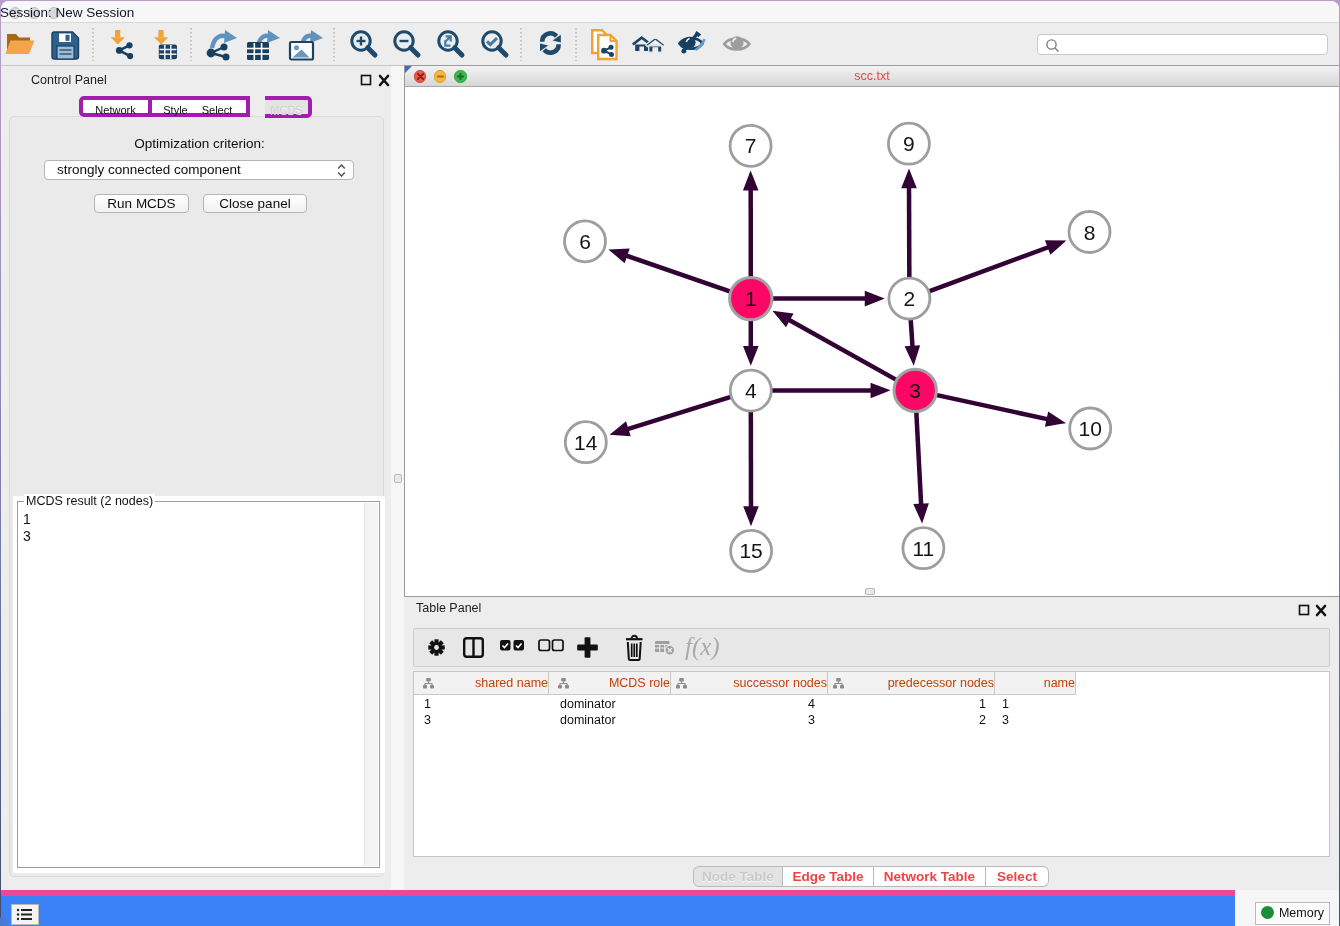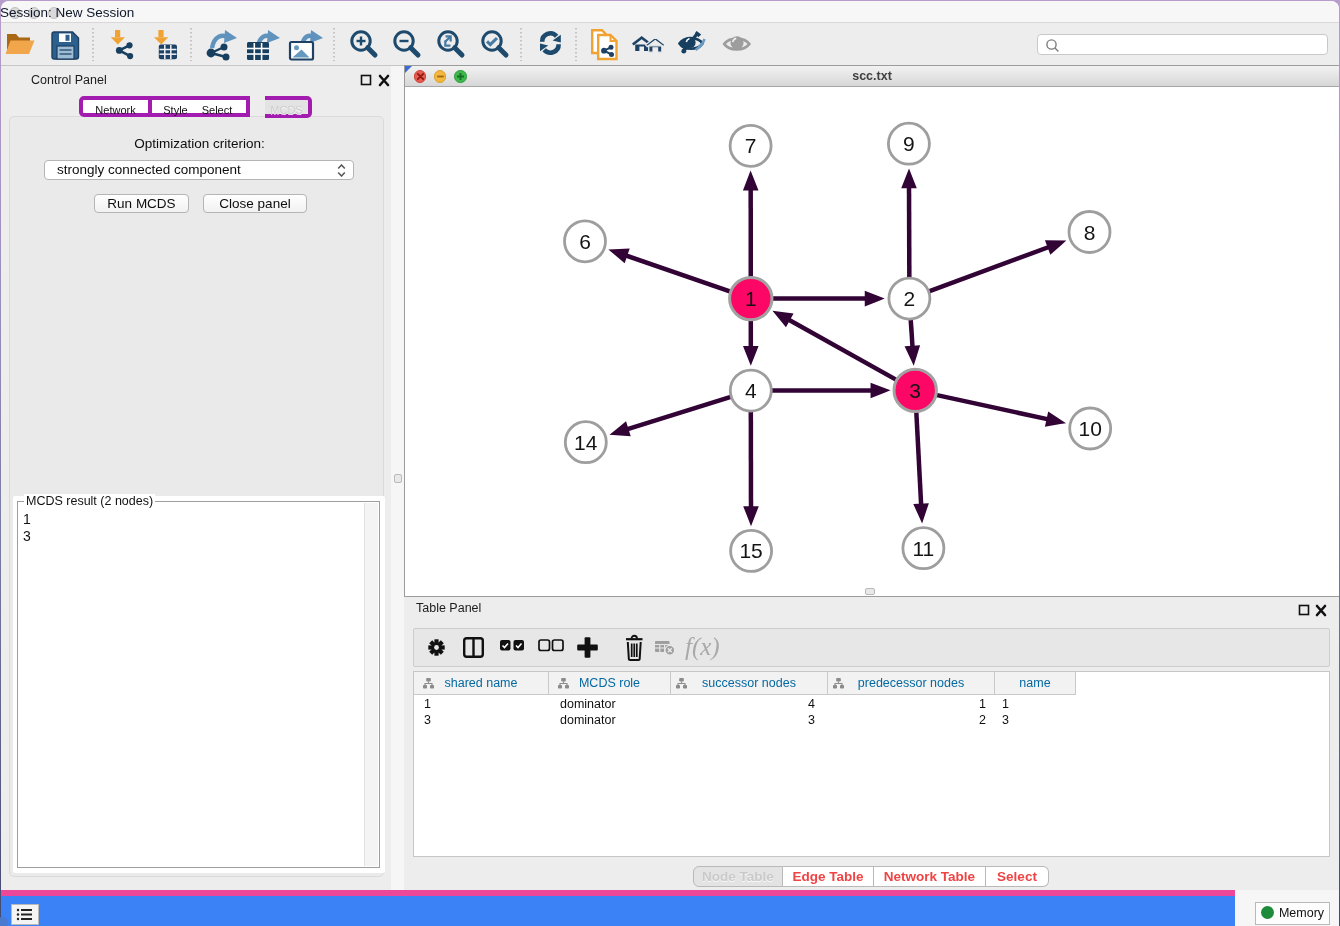--- a/index.html
+++ b/index.html
@@ -20,28 +20,28 @@
 #sel{left:44px;top:160px;width:310px;height:20px;background:#fff;border:1px solid #b5b5b5;border-radius:4px;font-size:13.5px;color:#0d0d0d;line-height:18px;padding-left:12px}
 .btn{position:absolute;background:linear-gradient(#ffffff,#f1f1f1);border:1px solid #b5b5b5;border-radius:4px;font-size:13.5px;color:#0d0d0d;text-align:center;line-height:17px}
 #reswrap{left:13px;top:496px;width:372px;height:377px;background:#fff;border-radius:2px}
 #resfs{left:17px;top:501px;width:363px;height:367px;border:1px solid #9e9e9e}
 #reslegend{position:absolute;left:6px;top:-8px;background:#fff;padding:0 2px;font-size:12.5px;color:#111}
 #resscroll{position:absolute;right:1px;top:1px;width:14px;height:363px;background:#f4f4f4;border-left:1px solid #e2e2e2}
 .resitem{position:absolute;left:5px;font-size:14px;color:#111}
 
 #nw{left:404px;top:65px;width:935px;height:532px;border:1px solid #9b9b9b;border-right:none;background:#fff}
 #nwtitle{position:absolute;left:0;top:0;width:100%;height:21px;background:linear-gradient(#f2f2f2,#d7d7d7);border-bottom:1px solid #a6a6a6}
-#nwtext{position:absolute;left:0;top:3px;width:100%;text-align:center;font-size:12.5px;font-weight:bold;color:#404040}
+#nwtext{position:absolute;left:0;top:3px;width:100%;text-align:center;font-size:12.5px;font-weight:normal;color:#ef4444}
 .tl{position:absolute;top:4px;width:12.5px;height:12.5px;border-radius:50%}
 
 #tp{left:404px;top:597px;width:935px;height:293px;background:#ededed}
 #tptitle{left:416px;top:601px;font-size:12.5px;color:#1c1c1c}
 #tptools{left:413px;top:628px;width:917px;height:39px;background:#e7e7e7;border:1px solid #cdcdcd;border-radius:2px}
 #tbl{left:413px;top:671px;width:917px;height:186px;background:#fff;border:1px solid #c6c6c6}
-.hcell{position:absolute;top:672px;height:23px;background:#f2f2f2;border-right:1px solid #c9c9c9;border-bottom:1px solid #c9c9c9;font-size:12.5px;color:#0369a1;text-align:center;line-height:23px}
+.hcell{position:absolute;top:672px;height:23px;background:#f2f2f2;border-right:1px solid #c9c9c9;border-bottom:1px solid #c9c9c9;font-size:12.5px;color:#c2410c;text-align:right;line-height:23px}
 .tcell{position:absolute;font-size:12.5px;color:#111;height:16px;line-height:16px}
 .btab{position:absolute;top:866px;height:21px;background:#fff;border:1px solid #b9b9b9;font-size:13.5px;font-weight:bold;color:#ef4444;text-align:center;line-height:19px}
 .btab.tabsel{background:#e3e3e3;color:#c9c9c9;text-shadow:0 1px 0 #fafafa}
 
 #status{left:1px;top:890px;width:1234px;height:36px;background:#3b82f6;border-top:6px solid #ec4899}
 #memwrap{position:absolute;left:1254px;top:6px;width:75px;height:23px;background:#fdfdfd;border:1px solid #b9b9b9;font-size:12.5px;color:#111;text-align:center;line-height:21px}
 #listbtn{position:absolute;left:10px;top:8px;width:28px;height:21px;background:#f4f4f4;border:1px solid #b9b9b9}
 .knob{position:absolute;background:#e8e8e8;border:1px solid #b9b9b9;border-radius:2px}
 </style></head><body>
 <div class="abs" id="win"></div>

